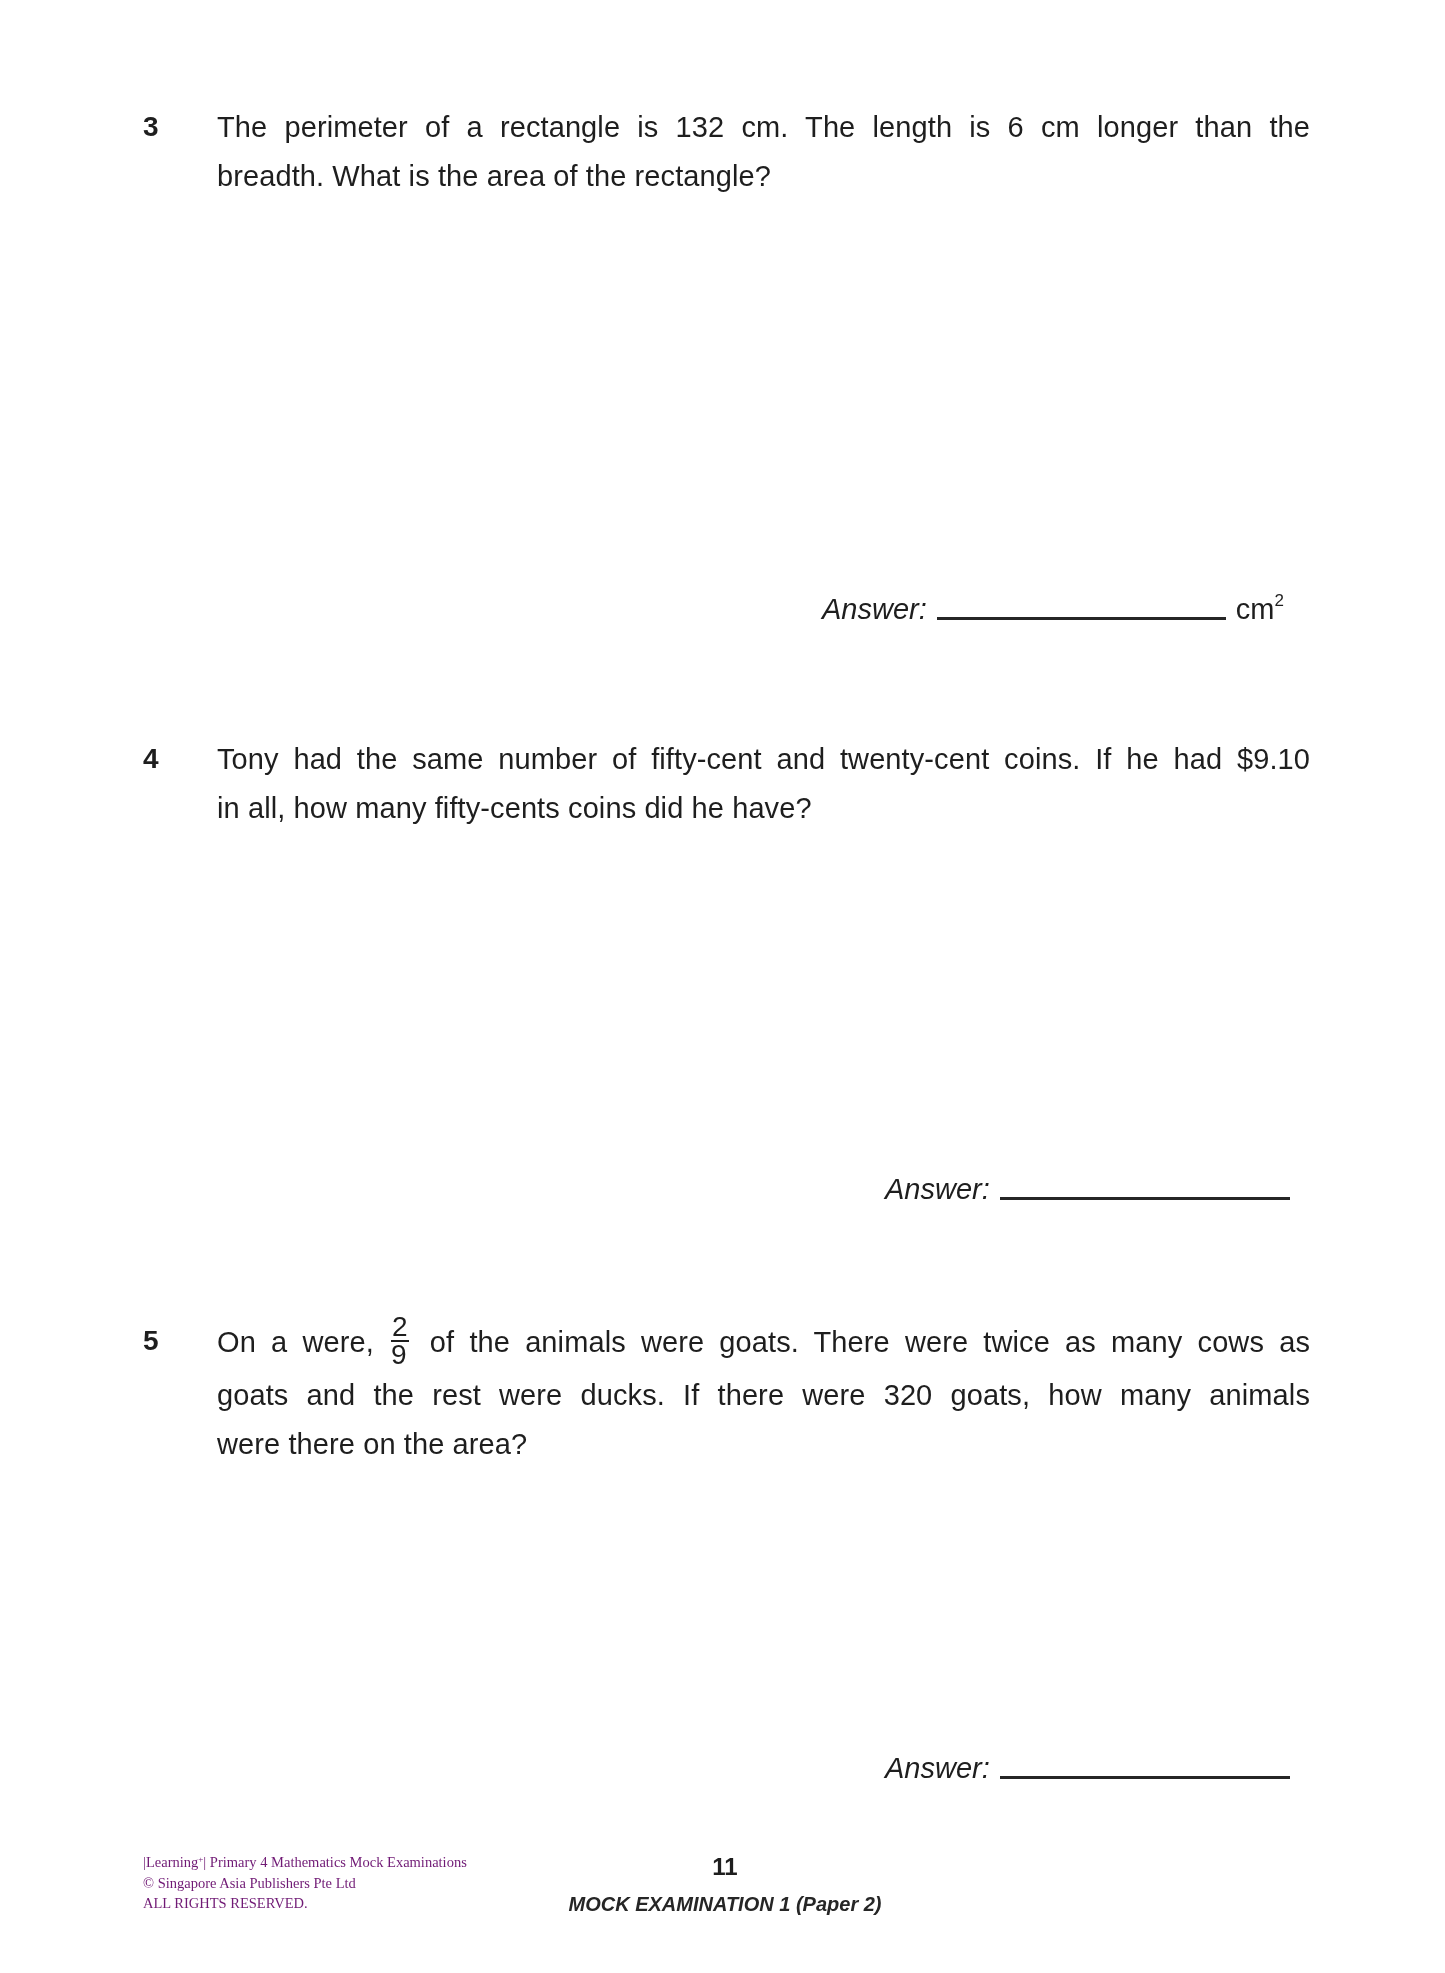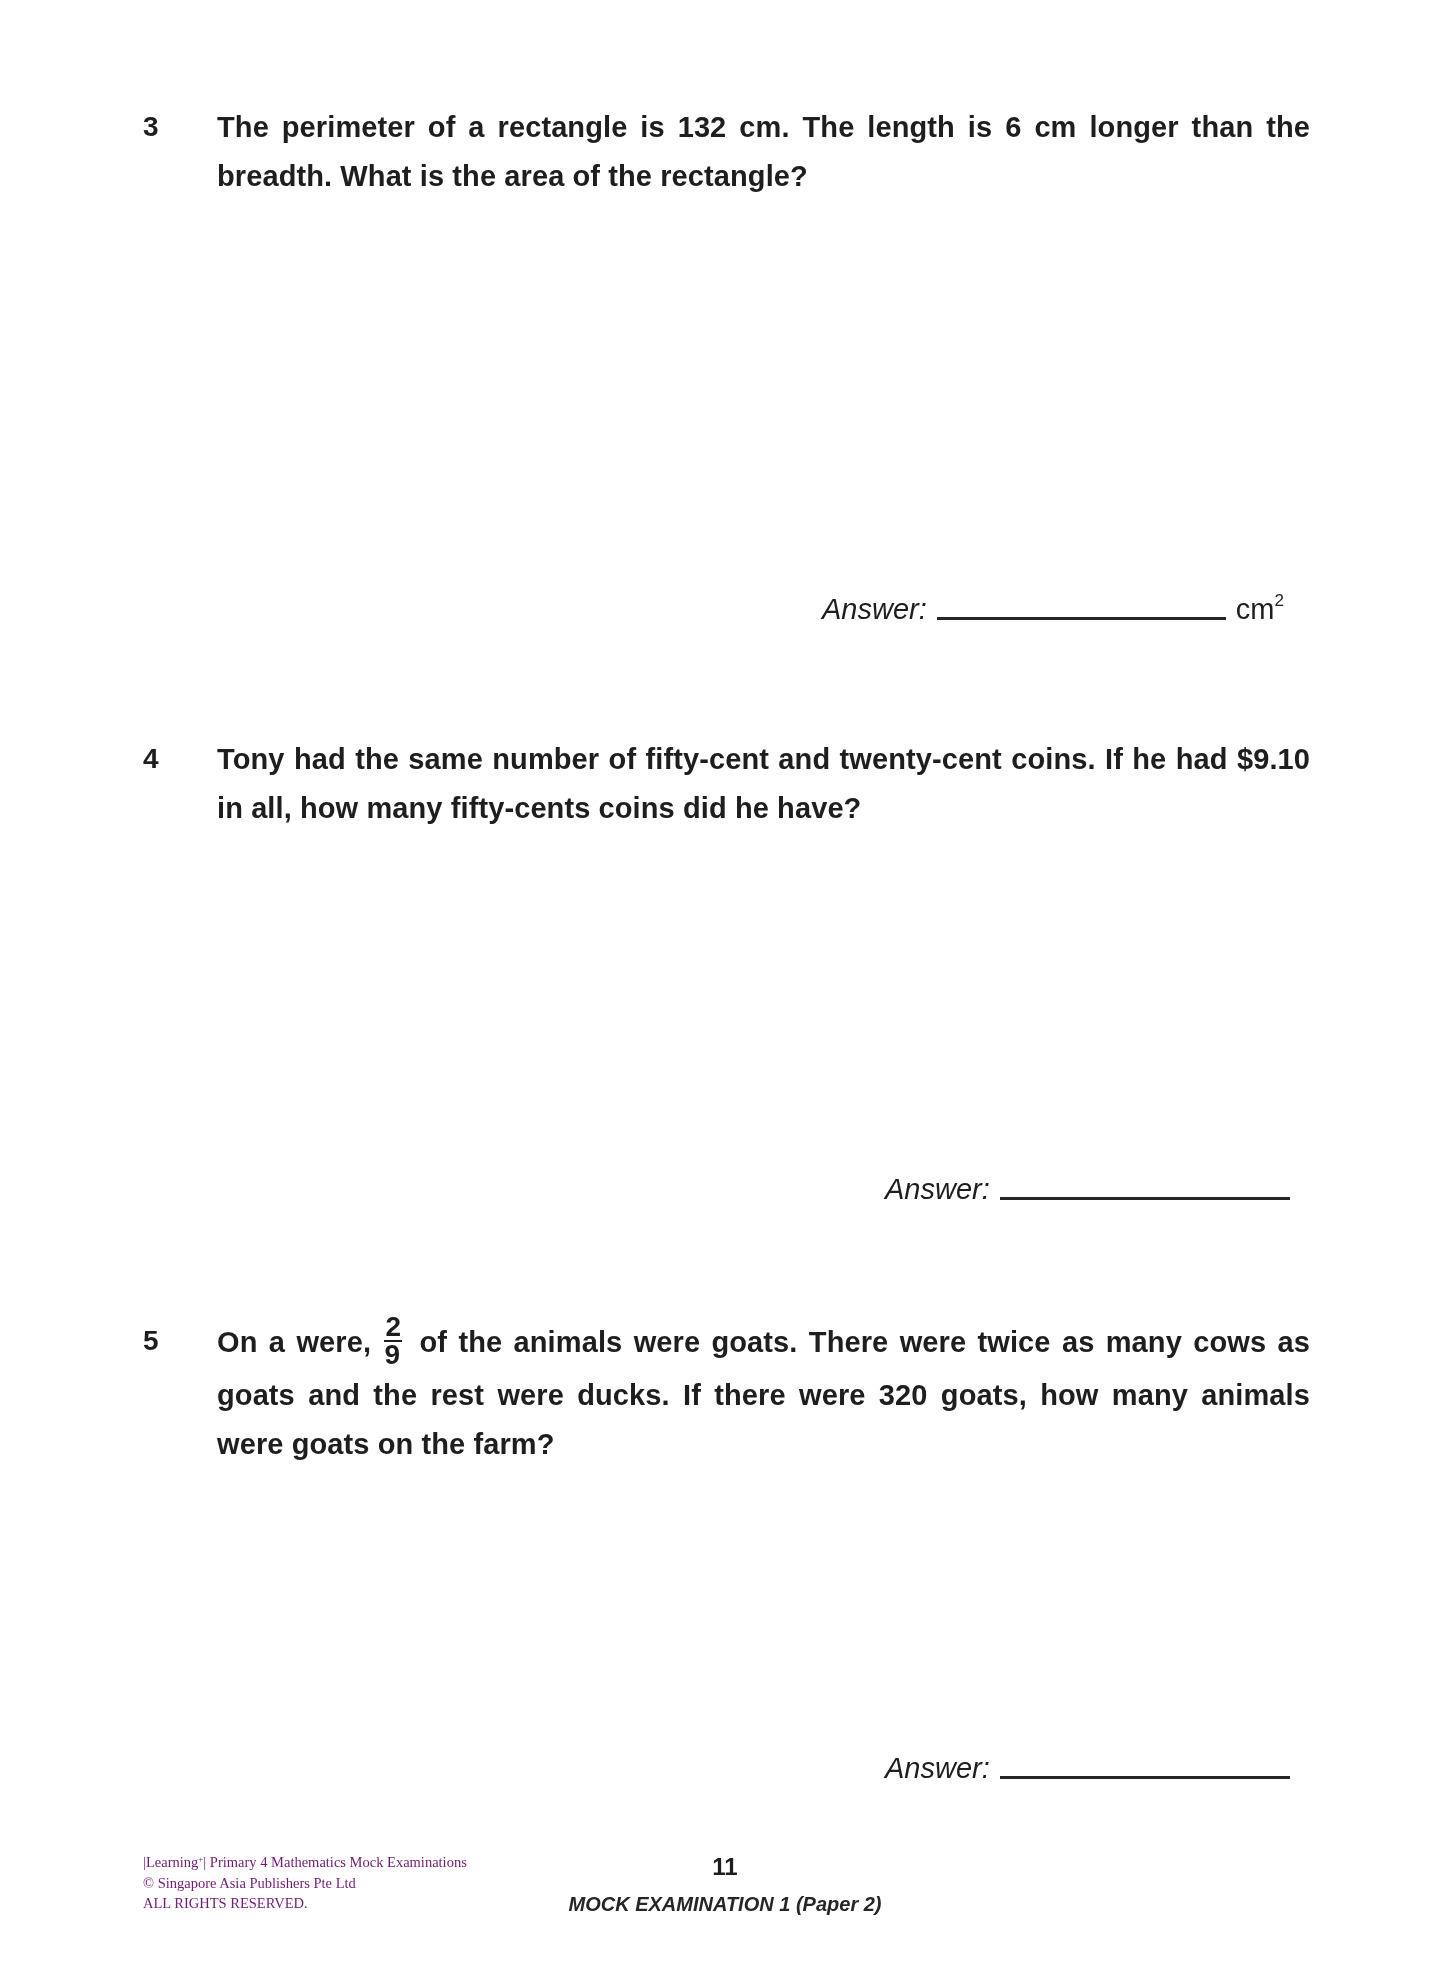--- a/index.html
+++ b/index.html
@@ -1,20 +1,20 @@
 <!DOCTYPE html>
 <html><head>
   <meta charset="utf-8">
   <style>
     html, body { margin: 0; padding: 0; background: #ffffff; }
     body { width: 1445px; height: 1973px; position: relative; overflow: hidden;
            font-family: "Liberation Sans", sans-serif; color: #1e1e1e; }
     .qnum { position: absolute; left: 143px; font-weight: bold; font-size: 28px; line-height: 48px; }
     .qtext { position: absolute; left: 217px; width: 1093px; font-size: 29px; line-height: 48.5px;
-             text-align: justify; text-align-last: left; letter-spacing: 0.1px; font-weight: bold; }
+             text-align: justify; text-align-last: left; letter-spacing: 0.1px; }
     .qtext .line { display: block; white-space: nowrap; }
     .qtext .line.just { text-align: justify; text-align-last: justify; white-space: normal; }
     .answer { position: absolute; font-size: 29px; line-height: 34px; display: flex; align-items: flex-end; }
     .answer .label { margin-right: 10px; font-style: italic; }
     .answer .blank { display: inline-block; height: 0; border-bottom: 3px solid #262626; margin-bottom: 6px; }
     .answer .unit { margin-left: 10px; }
     .answer .unit sup { font-size: 17px; vertical-align: 13px; line-height: 0; }
     .frac { display: inline-block; vertical-align: middle; text-align: center; margin: 0 6px 0 2px;
             position: relative; top: -3px; line-height: 26px; font-size: 28px; }
     .frac .num { display: block; border-bottom: 2px solid #1e1e1e; padding: 0 1px; }
@@ -57,21 +57,21 @@
 
 <div>
   <div class="qnum" style="top:1317px;">5</div>
   <div class="qtext" style="top:1317px;">
     <span class="line just">
       <span>On a were,</span>
       <span class="frac"><span class="num">2</span><span class="den">9</span></span>
       <span>of the animals were goats. There were twice as many cows as</span>
     </span>
     <span class="line just">goats and the rest were ducks. If there were 320 goats, how many animals</span>
-    <span class="line">were goats on the farm?</span>
+    <span class="line">were there on the area?</span>
   </div>
   <div class="answer" style="left:885px; top:1751px;">
     <span class="label">Answer:</span>
     <span class="blank" style="width:290px;"></span>
   </div>
 </div>
 
 <div class="footer-left">
   <div><span>|Learning</span><sup>+</sup><span>| Primary 4 Mathematics Mock Examinations</span></div>
   <div>© Singapore Asia Publishers Pte Ltd</div>

